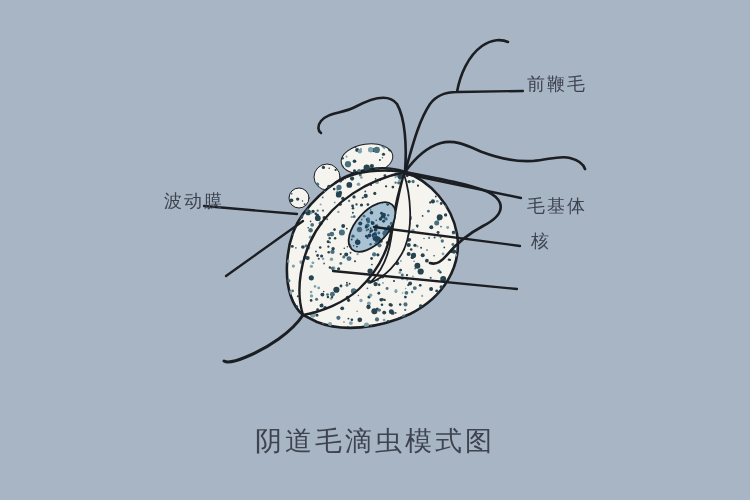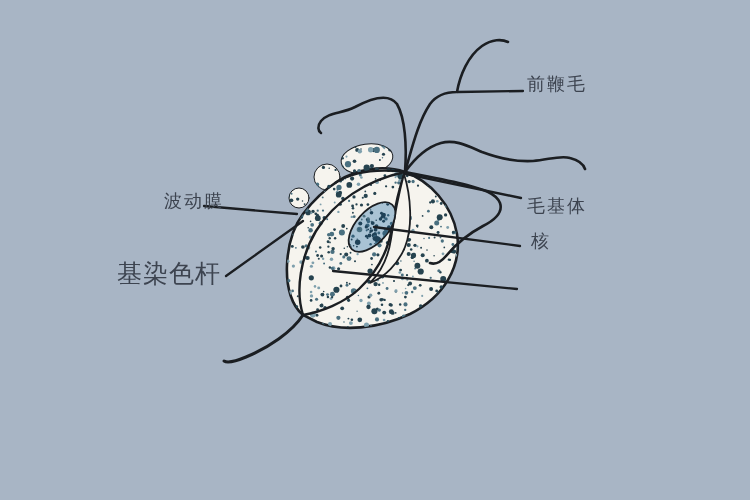--- a/index.html
+++ b/index.html
@@ -746,15 +746,15 @@
       <path d="M 333 271 L 517 289" class="strokeLine noFill" stroke-width="2.3" stroke="#1b1e22" stroke-linecap="round" fill="none"></path>
       <path d="M 204 206 L 297 214" class="strokeLine noFill" stroke-width="2.3" stroke="#1b1e22" stroke-linecap="round" fill="none"></path>
       <path d="M 226 276 L 303 221" class="strokeLine noFill" stroke-width="2.3" stroke="#1b1e22" stroke-linecap="round" fill="none"></path>
     </g>
   </svg>
 
   <div class="lbl" style="left:527px;top:75px;">前鞭毛</div>
   <div class="lbl" style="left:527px;top:185px;margin-top:12px;">毛基体</div>
   <div class="lbl" style="left:531px;top:232px;">核</div>
   <div class="lbl" style="left:116px;top:192px;margin-left:48px;">波动膜</div>
-  <div class="lbl small" style="left:117px;top:260px;">基染色杆</div>
-
+
+  <div class="caption">阴道毛滴虫模式图</div>
 </div>
 
 </body></html>

